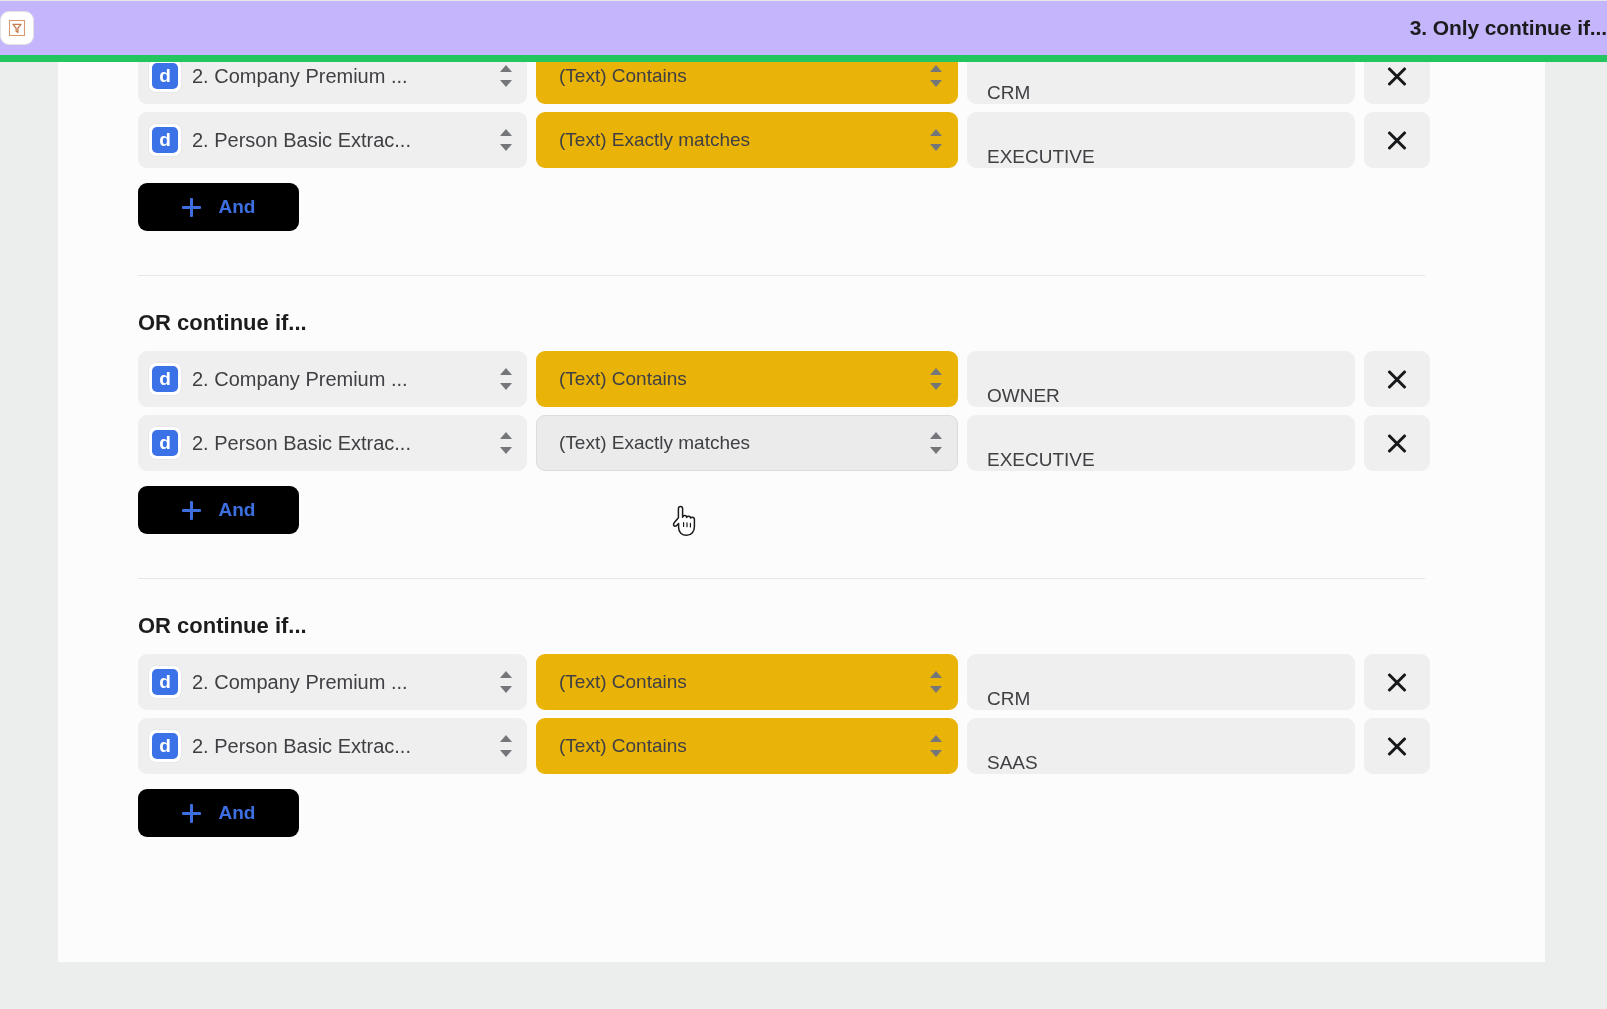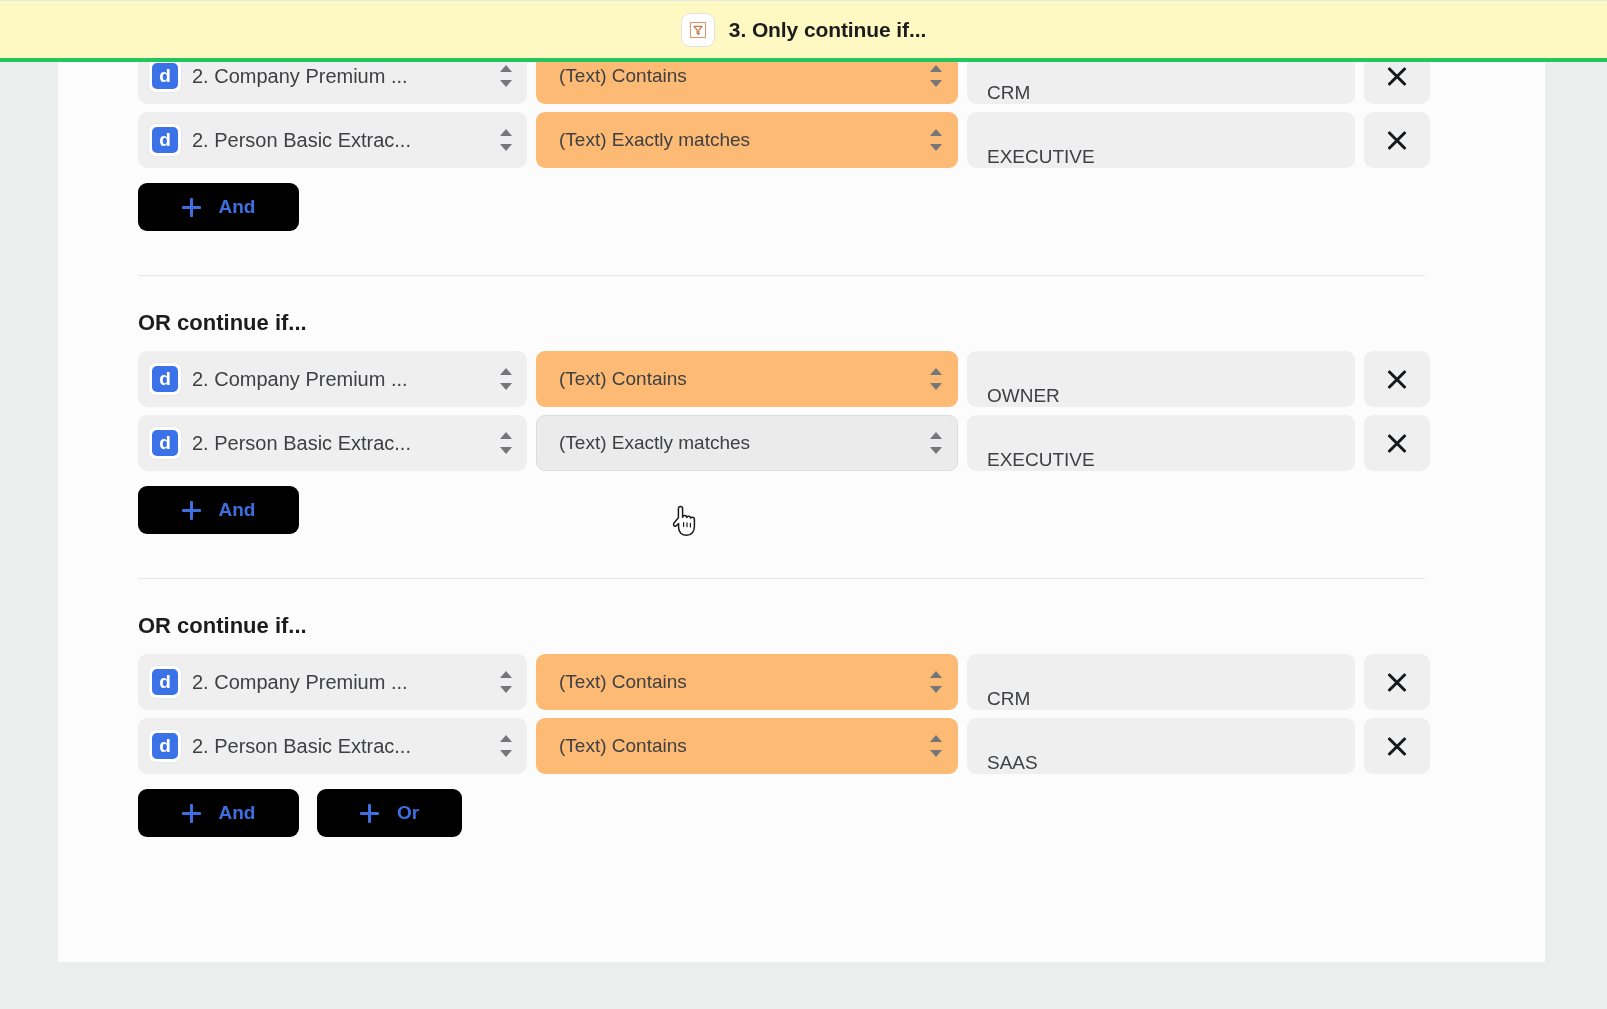--- a/index.html
+++ b/index.html
@@ -37,26 +37,26 @@
     overflow: hidden;
   }
 
   
   .header {
     position: absolute;
     left: 0;
     top: 0;
     width: 1607px;
     height: 62px;
-    background: #fef9c3;
-    border-bottom: 4px solid #22c55e;
+    background: #c4b5fd;
+    border-bottom: 7px solid #22c55e;
     border-top: 1px solid #e6e7e9;
     display: flex;
     align-items: center;
-    justify-content: center;
+    justify-content: space-between;
     gap: 14px;
     z-index: 20;
   }
 
   .header-icon-tile {
     width: 34px;
     height: 34px;
     border-radius: 9px;
     border: 1px solid #e4e2e0;
     background: #ffffff;
@@ -149,21 +149,21 @@
     width: 0; height: 0;
     border-left: 6px solid transparent;
     border-right: 6px solid transparent;
   }
   .stepper i.up   { border-bottom: 7px solid #74767a; }
   .stepper i.down { border-top: 7px solid #74767a; }
 
   .op-pill {
     width: 422px;
     height: 56px;
-    background: #fdba74;
+    background: #eab308;
     border-radius: 9px;
     display: flex;
     align-items: center;
     padding: 0 14px 0 22px;
     cursor: pointer;
     border: 1px solid transparent;
   }
   .op-pill.hovered {
     background: #ebebeb;
     border: 1px solid #dcdcdc;
@@ -472,24 +472,20 @@
             <button class="remove-btn">
               <span class="x"></span>
             </button>
           </div>
         </div>
         <div class="add-row">
           <button class="add-btn">
             <span class="plus"></span>
             <span class="lbl">And</span>
           </button>
-          <button class="add-btn or-btn">
-            <span class="plus"></span>
-            <span class="lbl">Or</span>
-          </button>
         </div>
       </div>
     </div>
 </div>
 
 <div class="header">
   <span class="header-icon-tile">
     <svg width="20" height="20" viewBox="0 0 20 20" aria-hidden="true">
       <rect x="2.5" y="2.5" width="15" height="15" fill="none" stroke="#d79a72" stroke-width="1.1"></rect>
       <path d="M6 6.4 L14 6.4 L10.9 10.2 L10.9 14.4 L9.1 13.3 L9.1 10.2 Z" fill="none" stroke="#c9794a" stroke-width="1.3" stroke-linejoin="round"></path>

